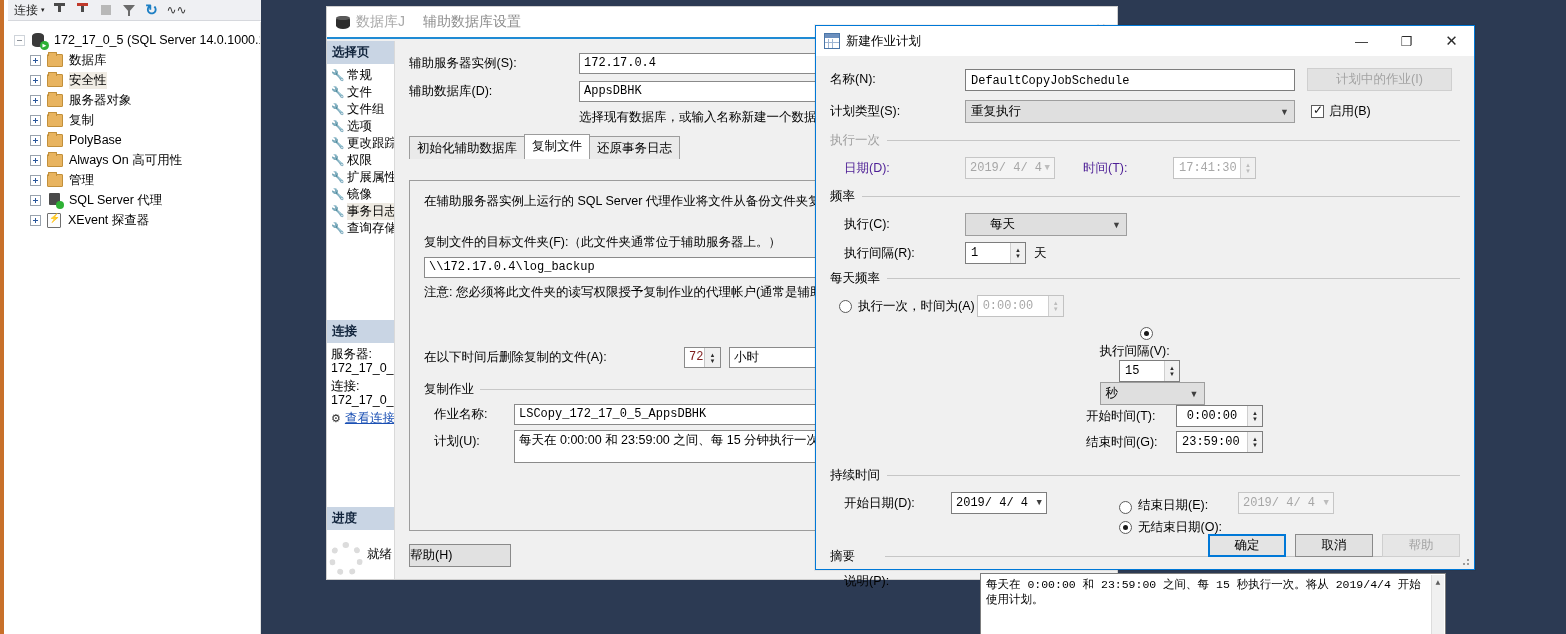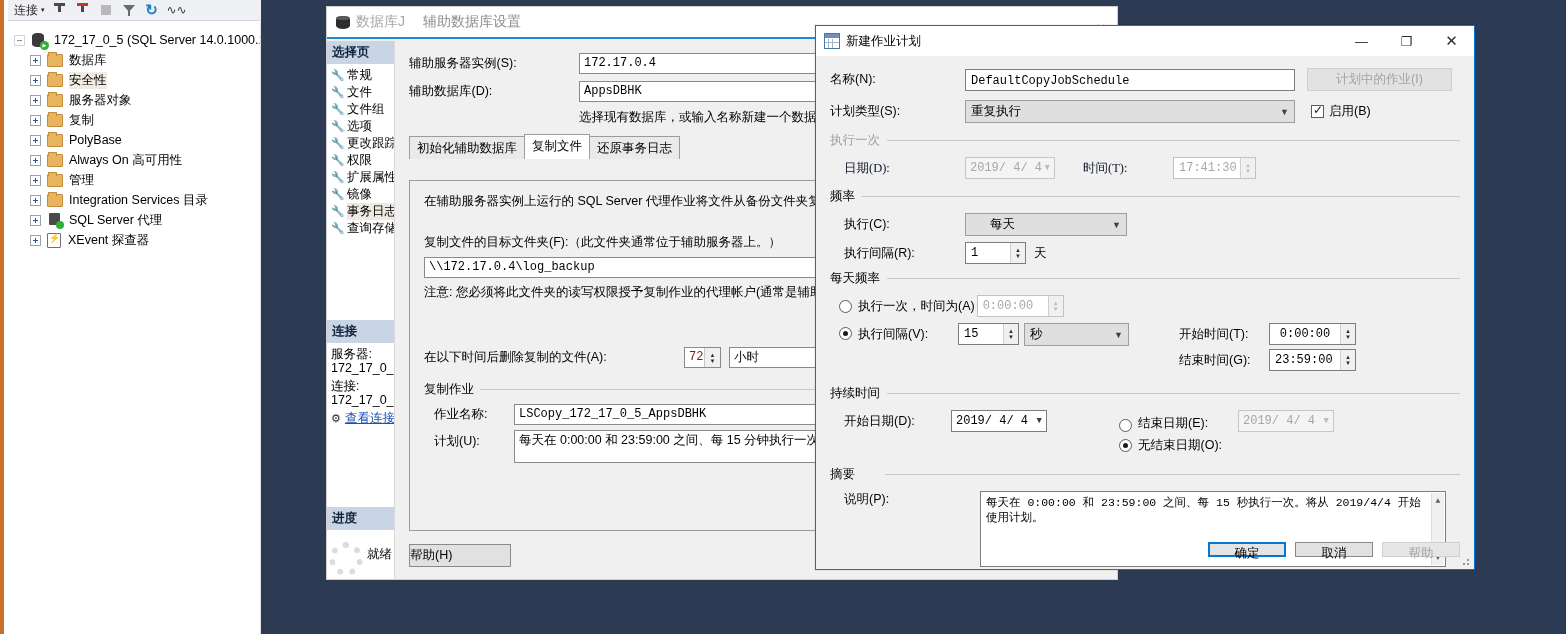--- a/index.html
+++ b/index.html
@@ -255,21 +255,21 @@
   .wbtn {
     width:45px; height:30px; display:flex; align-items:center; justify-content:center;
     color:#2b2b2b; font-size:13px;
   }
   .wbtn.close { font-size:15px; }
 
   #job-body { position:absolute; left:0; top:32px; right:0; bottom:0; padding:10px 14px 0 14px; }
 
   .jrow { display:flex; align-items:center; margin-bottom:9px; }
   .jlabel { font-size:12.5px; color:#000; width:135px; flex:0 0 auto; white-space:nowrap; }
-  .jlabel.dim { color:#0f172a;font-family:Liberation Serif, serif; }
+  .jlabel.dim { color:#4c1d95; }
   .jinput {
     background:#fff; border:1px solid #7d7d7d; height:22px;
     font-family:"Liberation Mono", monospace; font-size:12px; color:#000;
     padding:3px 5px; line-height:16px; white-space:nowrap; overflow:hidden;
   }
   .jcombo {
     background:#dfdfdf; border:1px solid #9e9e9e; height:23px;
     display:flex; align-items:center; justify-content:space-between;
     padding:0 5px; font-size:12.5px; color:#000; white-space:nowrap;
   }
@@ -327,21 +327,21 @@
     padding:3px 16px 3px 5px; line-height:15px; overflow:hidden;
   }
   .sbar {
     position:absolute; right:1px; top:1px; bottom:1px; width:13px;
     background:#f0f0f0; border-left:1px solid #dcdcdc;
     display:flex; flex-direction:column; justify-content:space-between; align-items:center;
   }
   .sbar span { font-size:8px; color:#5c5c5c; }
   .jfooter { position:absolute; right:14px; bottom:12px; display:flex; gap:9px; }
   .fbtn {
-    width:78px; height:15px; background:#e1e1e1; border:1px solid #8a8a8a;
+    width:78px; height:23px; background:#e1e1e1; border:1px solid #8a8a8a;
     font-size:12.5px; color:#000; text-align:center; line-height:21px;
   }
   .fbtn.primary { border:2px solid #0078d7; background:#e4e4e4; line-height:19px; }
   .fbtn.dis { color:#a3a3a3; border-color:#cfcfcf; background:#e6e6e6; }
   .grip {
     position:absolute; right:4px; bottom:3px; width:10px; height:10px;
     background:
       radial-gradient(circle at 8px 8px, #9a9a9a 1px, transparent 1px),
       radial-gradient(circle at 4px 8px, #9a9a9a 1px, transparent 1px),
       radial-gradient(circle at 8px 4px, #9a9a9a 1px, transparent 1px);
@@ -399,25 +399,20 @@
       <span class="ico-folder"></span>
       <span class="node-label">Always On 高可用性</span>
     </div>
     <div class="tree-node level1">
       <span class="expander"></span>
       <span class="ico-folder"></span>
       <span class="node-label">管理</span>
     </div>
     <div class="tree-node level1">
       <span class="expander"></span>
-      <span class="ico-folder"></span>
-      <span class="node-label">Integration Services 目录</span>
-    </div>
-    <div class="tree-node level1">
-      <span class="expander"></span>
       <span class="ico-agent"></span>
       <span class="node-label">SQL Server 代理</span>
     </div>
     <div class="tree-node level1">
       <span class="expander"></span>
       <span class="ico-xevent"></span>
       <span class="node-label">XEvent 探查器</span>
     </div>
   </div>
 </div>
@@ -647,21 +642,21 @@
       <span style="font-size:12.5px;white-space:nowrap;">执行一次，时间为(A)</span>
       <span class="jspin dim" style="margin-left:2px;">
         <span class="v" style="width:70px;">0:00:00</span>
         <span class="ar">
             <span>▲</span>
             <span>▼</span>
           </span>
       </span>
     </div>
 
-    <div style="display:flex;align-items:flex-start;padding-left:9px;">
+    <div style="display:flex;align-items:center;padding-left:9px;flex-direction:column;">
       <span class="radio on" style="margin-top:4px;"></span>
       <span style="font-size:12.5px;white-space:nowrap;width:100px;padding-top:3px;">执行间隔(V):</span>
       <span class="jspin">
         <span class="v" style="width:44px;">15</span>
         <span class="ar">
             <span>▲</span>
             <span>▼</span>
           </span>
       </span>
       <span class="jcombo" style="width:105px;margin-left:5px;">

